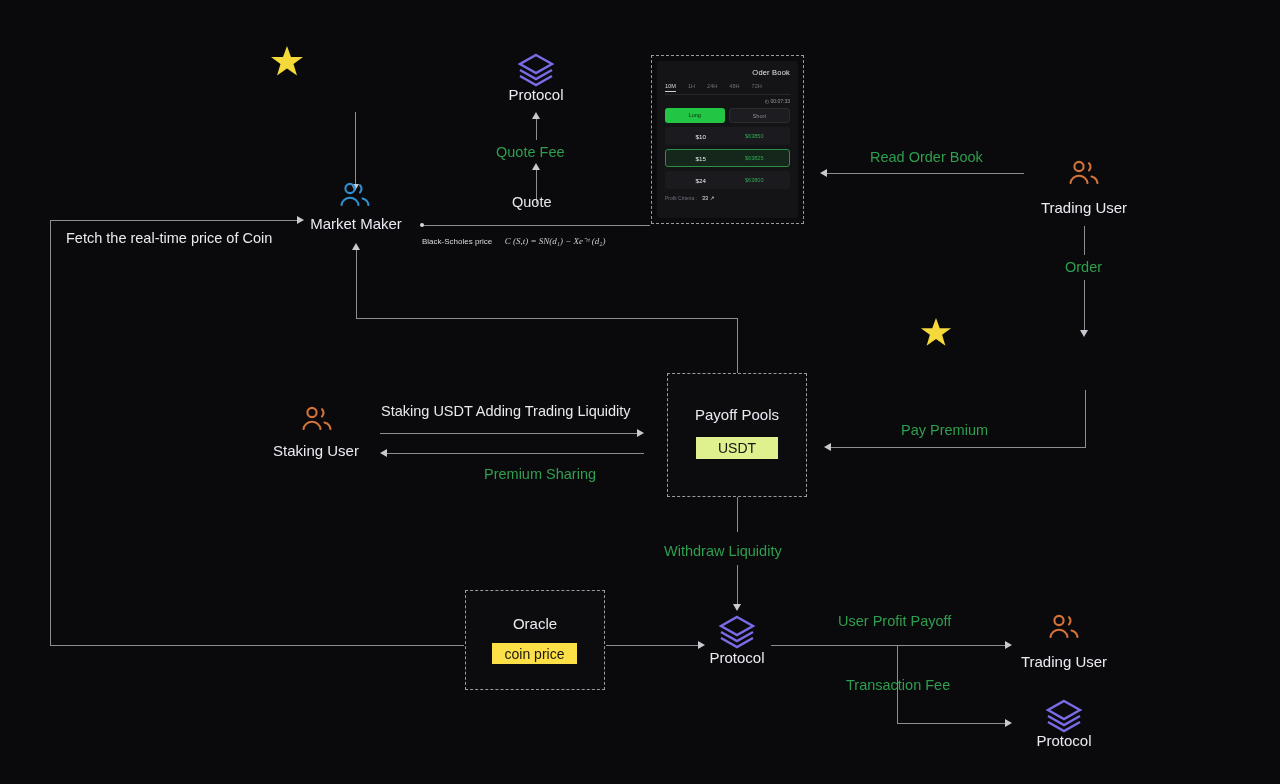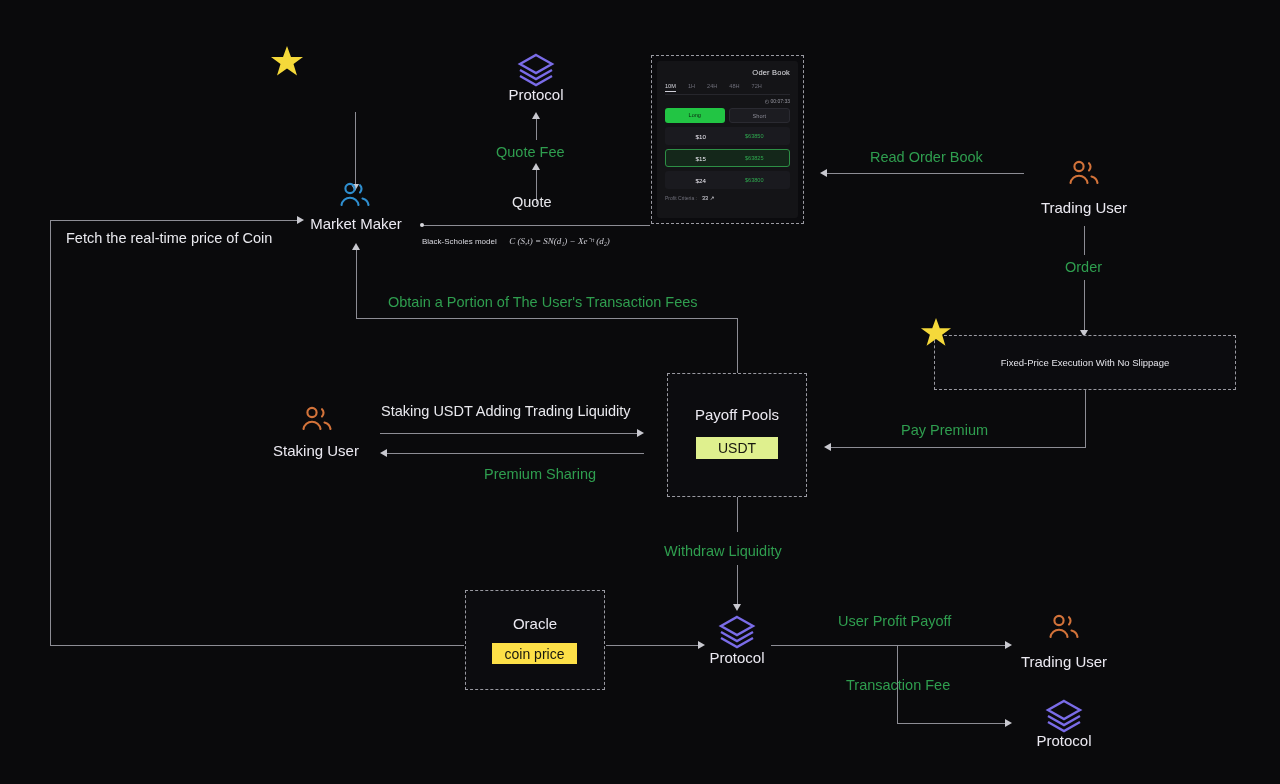--- a/index.html
+++ b/index.html
@@ -158,21 +158,21 @@
         <circle cx="13" cy="6.5" r="4.6" fill="none" stroke="#2f8fd0" stroke-width="2.1"></circle>
         <path d="M4.5 23 A8.6 8.6 0 0 1 21.5 23" fill="none" stroke="#2f8fd0" stroke-width="2.1" stroke-linecap="round"></path>
         <path d="M23 3.2 A5 5 0 0 1 23 10.4" fill="none" stroke="#2f8fd0" stroke-width="2.1" stroke-linecap="round"></path>
         <path d="M25.5 16.5 A8 8 0 0 1 31.5 23" fill="none" stroke="#2f8fd0" stroke-width="2.1" stroke-linecap="round"></path>
       </svg>
     </div>
   </div>
   <div class="node-title abs" style="left:286px; top:215px; width:140px;">Market Maker</div>
 
   <div class="formula" style="left:422px; top:230px;">
-    <span class="f-name">Black-Scholes model</span>
+    <span class="f-name">Black-Scholes price</span>
     <span class="f-math" style="margin-left:8px;">C (S,t) = SN(d₁) − Xe⁻ʳᵗ (d₂)</span>
   </div>
 
   <div class="ob-wrap" style="left:651px; top:55px; width:153px; height:169px;">
     <div class="ob-inner">
       <div class="ob-title">Oder Book</div>
       <div class="ob-tabs">
         <div class="ob-tab active">10M</div>
         <div class="ob-tab">1H</div>
         <div class="ob-tab">24H</div>
@@ -215,32 +215,26 @@
         <path d="M4.5 23 A8.6 8.6 0 0 1 21.5 23" fill="none" stroke="#d3733a" stroke-width="2.1" stroke-linecap="round"></path>
         <path d="M23 3.2 A5 5 0 0 1 23 10.4" fill="none" stroke="#d3733a" stroke-width="2.1" stroke-linecap="round"></path>
         <path d="M25.5 16.5 A8 8 0 0 1 31.5 23" fill="none" stroke="#d3733a" stroke-width="2.1" stroke-linecap="round"></path>
       </svg>
     </div>
   </div>
   <div class="node-title abs" style="left:1014px; top:199px; width:140px;">Trading User</div>
 
   <div class="lbl-green abs" style="left:1065px; top:259px;">Order</div>
 
-  <div class="dashbox" style="left:934px; top:335px; width:302px; height:55px;">
-    <div class="abs" style="left:0; top:0; width:100%; height:100%; display:flex; align-items:center; justify-content:center;">
-      <span style="color:#e4e4ea; font-size:9.5px;">Fixed-Price Execution With No Slippage</span>
-    </div>
-  </div>
   <div class="star" style="left:920px; top:316px;">
     <svg width="32" height="32" viewBox="0 0 34 34">
       <polygon points="17,2 21,13 33,13 23.5,20 27,31.5 17,24.5 7,31.5 10.5,20 1,13 13,13" fill="#f5d93a"></polygon>
     </svg>
   </div>
 
-  <div class="lbl-green abs" style="left:388px; top:294px;">Obtain a Portion of The User's Transaction Fees</div>
 
   <div class="dashbox" style="left:667px; top:373px; width:140px; height:124px;"></div>
   <div class="node-title abs" style="left:667px; top:406px; width:140px;">Payoff Pools</div>
   <div class="badge badge-usdt" style="left:696px; top:437px; width:82px; height:22px;">USDT</div>
 
   <div class="abs" style="left:299px; top:406px;">
     <div>
       <svg width="36" height="26" viewBox="0 0 36 26">
         <circle cx="13" cy="6.5" r="4.6" fill="none" stroke="#d3733a" stroke-width="2.1"></circle>
         <path d="M4.5 23 A8.6 8.6 0 0 1 21.5 23" fill="none" stroke="#d3733a" stroke-width="2.1" stroke-linecap="round"></path>

